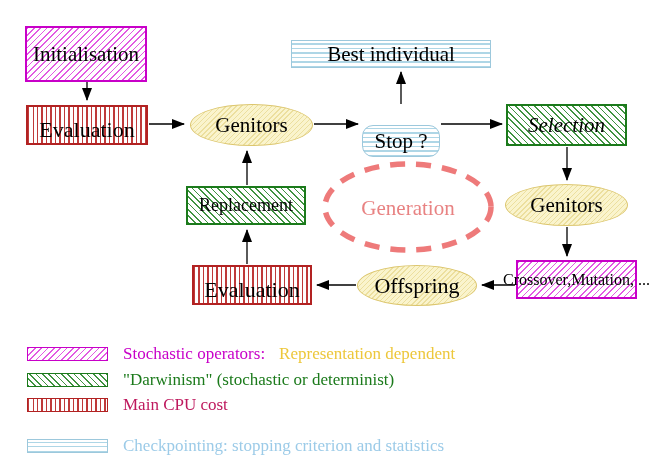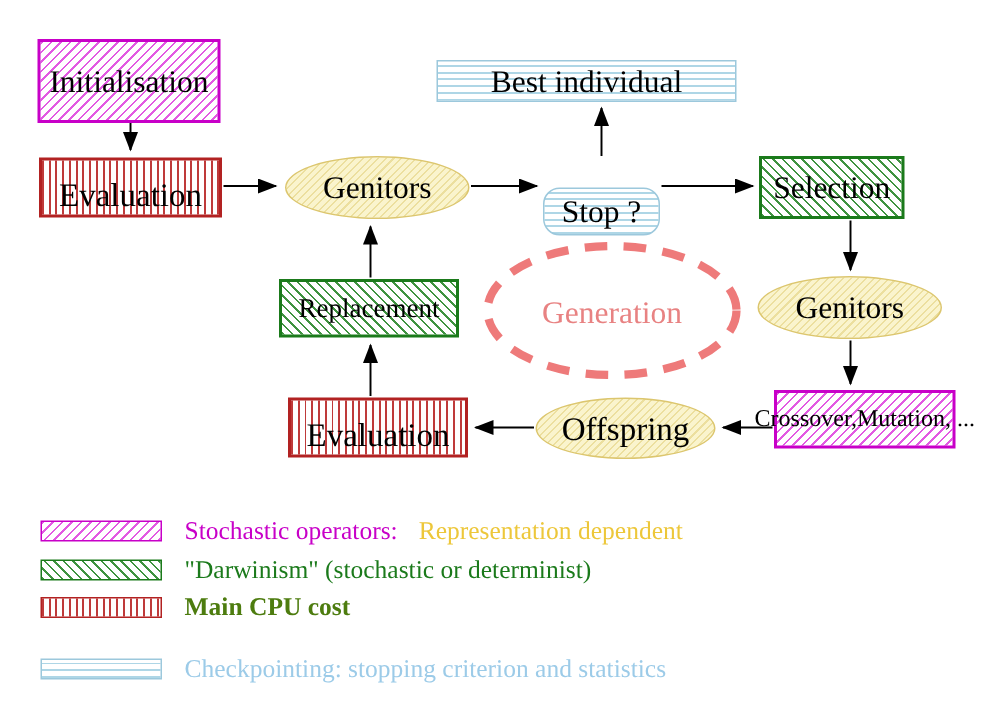--- a/index.html
+++ b/index.html
@@ -42,21 +42,21 @@
   }
   .ellipse { border-radius: 50%; }
   .rounded { border-radius: 11px; }
 
   
   .n-init        { left: 25px;  top: 26px;  width: 122px; height: 56px; }
   .n-best        { left: 291px; top: 40px;  width: 200px; height: 28px; }
   .n-eval-top    { left: 26px;  top: 105px; width: 122px; height: 40px; font-size: 22px; }
   .n-parents     { left: 190px; top: 104px; width: 123px; height: 42px; }
   .n-stop        { left: 362px; top: 105px; width: 78px;  height: 32px; margin-top: 20px; }
-  .n-selection   { left: 506px; top: 104px; width: 97px; height: 42px; }
+  .n-selection   { left: 506px; top: 104px; width: 121px; height: 42px; font-style: italic; }
   .n-replacement { left: 186px; top: 186px; width: 120px; height: 39px; font-size: 18px; }
   .n-genitors    { left: 505px; top: 184px; width: 123px; height: 42px; }
   .n-eval-bot    { left: 192px; top: 265px; width: 120px; height: 40px; font-size: 22px; }
   .n-offspring   { left: 357px; top: 265px; width: 120px; height: 41px; font-size: 22px; }
   .n-crossover   { left: 516px; top: 260px; width: 121px; height: 39px;
                    flex-direction: row; font-size: 16px; line-height: 1.12; }
   .n-generation-label {
     left: 325px; top: 196px; width: 166px; height: 24px;
     color: #e88282; font-size: 21px; z-index: 2;
     background: transparent; border: none; text-align: right;
@@ -68,21 +68,21 @@
     display: flex; align-items: center;
     font-size: 17px; white-space: nowrap;
   }
   .legend-swatch { width: 81px; height: 14px; box-sizing: border-box; margin-right: 15px; flex: none; }
   .legend-swatch.p-magenta, .legend-swatch.p-green,
   .legend-swatch.p-red, .legend-swatch.p-cyan { border-width: 1.5px; }
   .lr-1 { top: 344px; } .lr-2 { top: 370px; } .lr-3 { top: 395px; } .lr-4 { top: 436px; }
   .t-magenta { color: #c800c8; }
   .t-gold { color: #edc73a; margin-left: 14px; }
   .t-green { color: #1b7a1b; }
-  .t-red { color: #4d7c0f; font-weight: bold; }
+  .t-red { color: #be185d; }
   .t-cyan { color: #9ccbe8; }
 </style>
 </head>
 <body>
 
 <div class="stage">
 
   <svg class="connectors" width="662" height="471">
     <defs>
       <marker id="ah" markerUnits="userSpaceOnUse" markerWidth="14" markerHeight="10" refX="12" refY="5" orient="auto">

